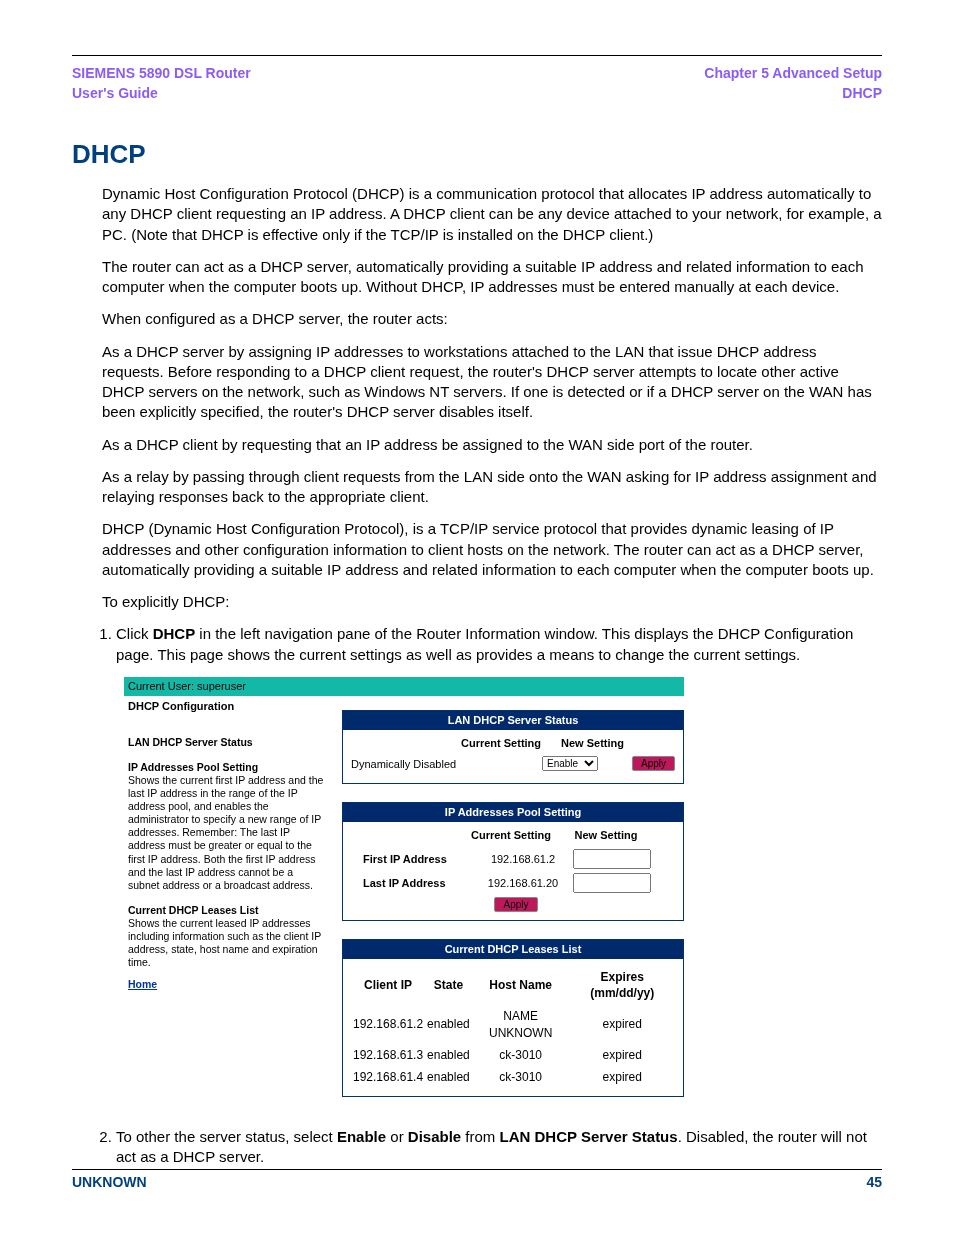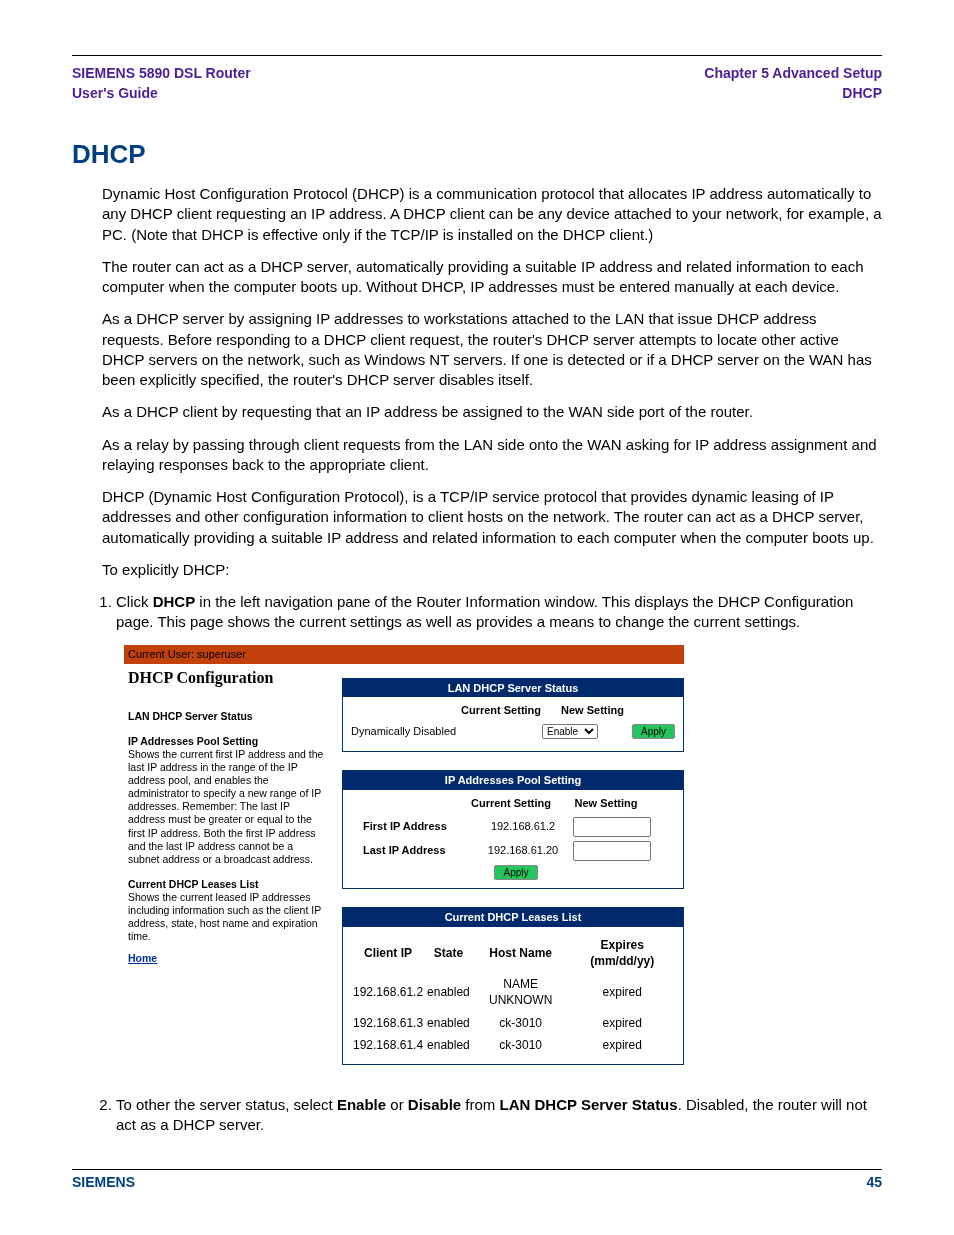--- a/index.html
+++ b/index.html
@@ -17,21 +17,21 @@
     position: relative;
   }
   .rule {
     border: 0;
     border-top: 1.5px solid #000;
     margin: 0;
   }
   .header {
     display: flex;
     justify-content: space-between;
-    color: #4c1d95;
+    color: #8b5cf6;
     font-weight: bold;
     font-size: 14px;
     line-height: 1.4;
     padding: 8px 0;
   }
   .header .right { text-align: right; }
   h1 {
     color: #004080;
     font-size: 26px;
     margin: 28px 0 14px 0;
@@ -41,36 +41,36 @@
   ol { margin: 0 0 12px 0; padding-left: 22px; }
   ol li { margin-bottom: 12px; line-height: 1.35; }
   .bold { font-weight: bold; }
   .screenshot {
     margin: 12px 0 12px 8px;
     width: 560px;
     font-size: 11px;
     font-family: Arial, sans-serif;
   }
   .yellowbar {
-    background: #c2410c;
+    background: #14b8a6;
     color: #000;
     padding: 2px 4px;
     font-size: 11px;
   }
   .scontent {
     display: flex;
   }
   .leftpane {
     width: 198px;
     padding: 4px 8px 4px 4px;
     font-size: 10.5px;
     color: #000;
     line-height: 1.25;
   }
-  .leftpane .title { font-weight: bold; font-size: 16px; margin-bottom: 22px; font-family: Liberation Serif, serif; }
+  .leftpane .title { font-weight: bold; font-size: 11px; margin-bottom: 22px; }
   .leftpane .sub { font-weight: bold; margin-top: 6px; }
   .leftpane .link { color: #003399; text-decoration: underline; font-weight: bold; margin-top:8px; display:block;}
   .rightpane {
     flex: 1;
     padding: 14px 0 0 8px;
   }
   .panel {
     border: 1px solid #003366;
     margin-bottom: 18px;
     background: #fff;
@@ -91,21 +91,21 @@
   .row .c1 { width: 110px; font-weight: bold; }
   .row .c2 { width: 100px; }
   .row .c3 { width: 90px; }
   .hrow { display:flex; font-weight:bold; margin-bottom:6px; }
   .hrow .h1 { width:110px;} .hrow .h2{width:100px;} .hrow .h3{width:90px;}
   select.ss { font-size: 10px; width: 56px; }
   input.tt { width: 70px; font-size:10px; height:14px; }
   button.ab {
     font-size: 10px;
     padding: 1px 8px;
-    background: #22c55e;
+    background: #be185d;
     border: 1px solid #888;
     border-radius: 2px;
   }
   table.leases { width: 100%; border-collapse: collapse; font-size: 12px; }
   table.leases th { font-weight: bold; text-align: center; padding: 4px 2px; }
   table.leases td { text-align: center; padding: 3px 2px; }
   .footer {
     position: absolute;
     bottom: 45px;
     left: 72px;
@@ -134,20 +134,21 @@
       <div>Chapter 5  Advanced Setup</div>
       <div>DHCP</div>
     </div>
   </div>
 
   <h1>DHCP</h1>
 
   <div class="body">
     <p>Dynamic Host Configuration Protocol (DHCP) is a communication protocol that allocates IP address automatically to any DHCP client requesting an IP address. A DHCP client can be any device attached to your network, for example, a PC. (Note that DHCP is effective only if the TCP/IP is installed on the DHCP client.)</p>
     <p>The router can act as a DHCP server, automatically providing a suitable IP address and related information to each computer when the computer boots up. Without DHCP, IP addresses must be entered manually at each device.</p>
+    <p>When configured as a DHCP server, the router acts:</p>
     <p>As a DHCP server by assigning IP addresses to workstations attached to the LAN that issue DHCP address requests. Before responding to a DHCP client request, the router's DHCP server attempts to locate other active DHCP servers on the network, such as Windows NT servers. If one is detected or if a DHCP server on the WAN has been explicitly specified, the router's DHCP server disables itself.</p>
     <p>As a DHCP client by requesting that an IP address be assigned to the WAN side port of the router.</p>
     <p>As a relay by passing through client requests from the LAN side onto the WAN asking for IP address assignment and relaying responses back to the appropriate client.</p>
     <p>DHCP (Dynamic Host Configuration Protocol), is a TCP/IP service protocol that provides dynamic leasing of IP addresses and other configuration information to client hosts on the network. The router can act as a DHCP server, automatically providing a suitable IP address and related information to each computer when the computer boots up.</p>
     <p>To explicitly DHCP:</p>
 
     <ol>
       <li>
         <span>Click </span><span class="bold">DHCP</span><span> in the left navigation pane of the Router Information window. This displays the DHCP Configuration page. This page shows the current settings as well as provides a means to change the current settings.</span>
 
@@ -251,17 +252,17 @@
 
       <li>
         <span>To other the server status, select </span><span class="bold">Enable</span><span> or </span><span class="bold">Disable</span><span> from </span><span class="bold">LAN DHCP Server Status</span><span>. Disabled, the router will not act as a DHCP server.</span>
       </li>
     </ol>
   </div>
 
   <div class="footer">
     <hr class="rule">
     <div class="footer-row">
-      <span>SIEMENS</span>
+      <span>UNKNOWN</span>
       <span>45</span>
     </div>
   </div>
 </div>
 
 </body></html>

